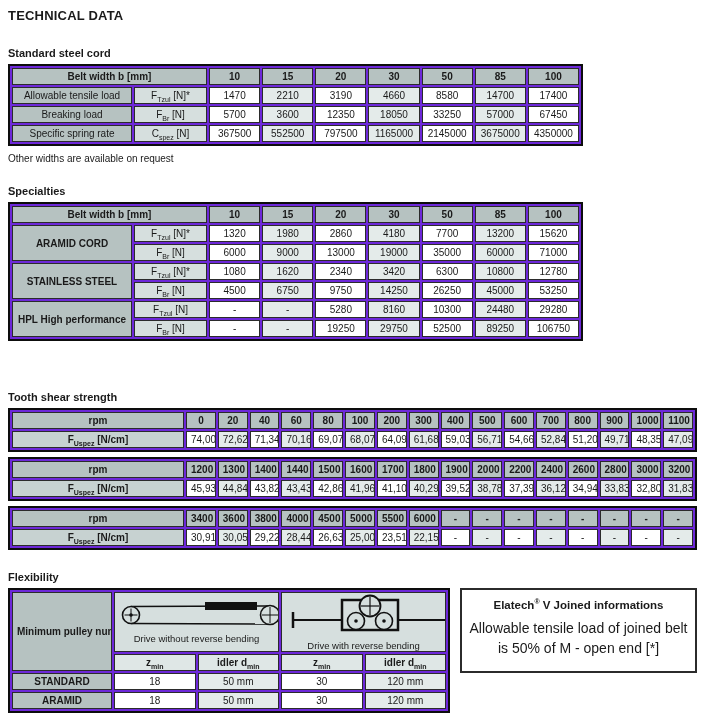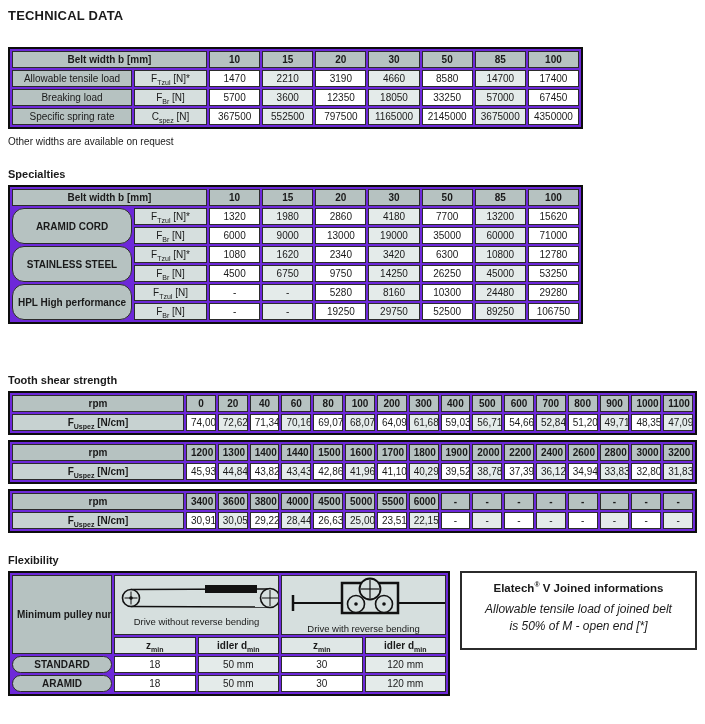--- a/index.html
+++ b/index.html
@@ -32,21 +32,21 @@
     font-size:10px;padding:0 4px;height:15px;
     text-align:center;vertical-align:middle;
     overflow:hidden;white-space:nowrap;
   }
   .main-table{width:575px;}
   .main-table col.c-lbl{width:120px;}
   .main-table col.c-frm{width:73px;}
   th.lblh{background:var(--header_bg);font-weight:bold;text-align:left;padding-left:5px;}
   th.numh{background:var(--header_bg);font-weight:bold;}
   td.lbl{background:var(--header_bg);text-align:left;font-weight:normal;padding-left:5px;}
-  td.lbl.grp{font-weight:bold;border-radius:12px;}
+  td.lbl.grp{font-weight:bold;}
   td.frm{background:var(--light_bg);}
   td.val{background:#fff;}
   td.val.alt{background:var(--alt_bg);}
   sub{font-size:7px;line-height:0;}
   sup{font-size:7px;line-height:0;}
 
   .tooth-table{width:689px;margin-bottom:5px;}
   .tooth-table col.c-lbl{width:172px;}
   .tooth-table th,.tooth-table td{height:16px;padding:0 1px;font-size:10px;}
   .tooth-table th.lblh,.tooth-table td.lbl{margin-top:36px;}
@@ -58,29 +58,30 @@
   .flex-table td,.flex-table th{height:15px;}
   th.corner{background:var(--header_bg);font-weight:bold;text-align:left;vertical-align:middle;
     padding:3px 6px;white-space:normal;font-size:10px;line-height:1.3;}
   th.diag{background:var(--light_bg);height:50px;font-weight:normal;padding:2px 0 1px 0;vertical-align:middle;}
   .diag .caption{font-size:9.5px;font-weight:normal;margin-top:1px;}
   th.subh{background:var(--subhdr_bg);font-weight:bold;}
 
   .info-box{margin-left:10px;margin-top:0;width:224px;border:2px solid var(--border);
     padding:9px 6px 12px 6px;text-align:center;background:#fff;}
   .info-title{font-size:11.5px;font-weight:bold;margin-bottom:7px;}
-  .info-line{font-size:12px;line-height:1.45;font-style:italic;}
+  .info-line{font-size:14px;line-height:1.45;}
 </style>
 </head>
 <body>
 
 <div class="page">
 
   <div class="h1">TECHNICAL DATA</div>
 
+  <div class="h2">Standard steel cord</div>
   <table class="datatable main-table">
     <colgroup>
         <col class="c-lbl">
         <col class="c-frm">
         <col>
         <col>
         <col>
         <col>
         <col>
         <col>

